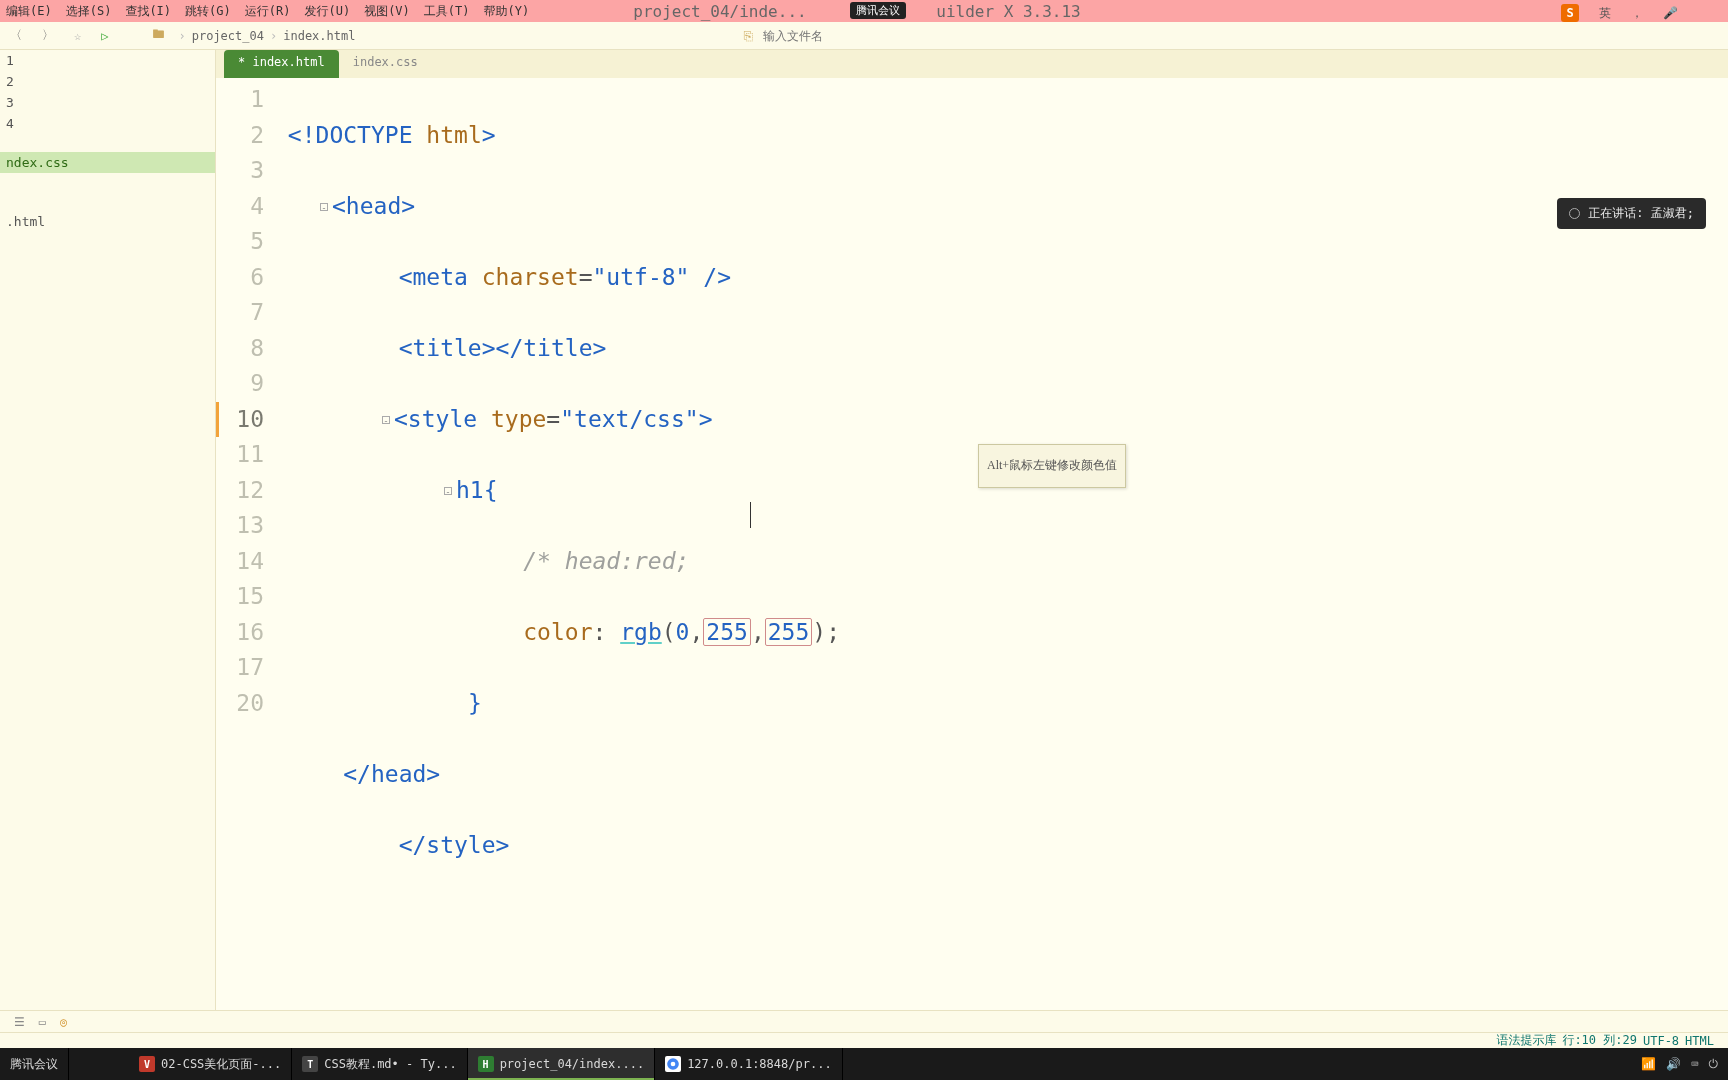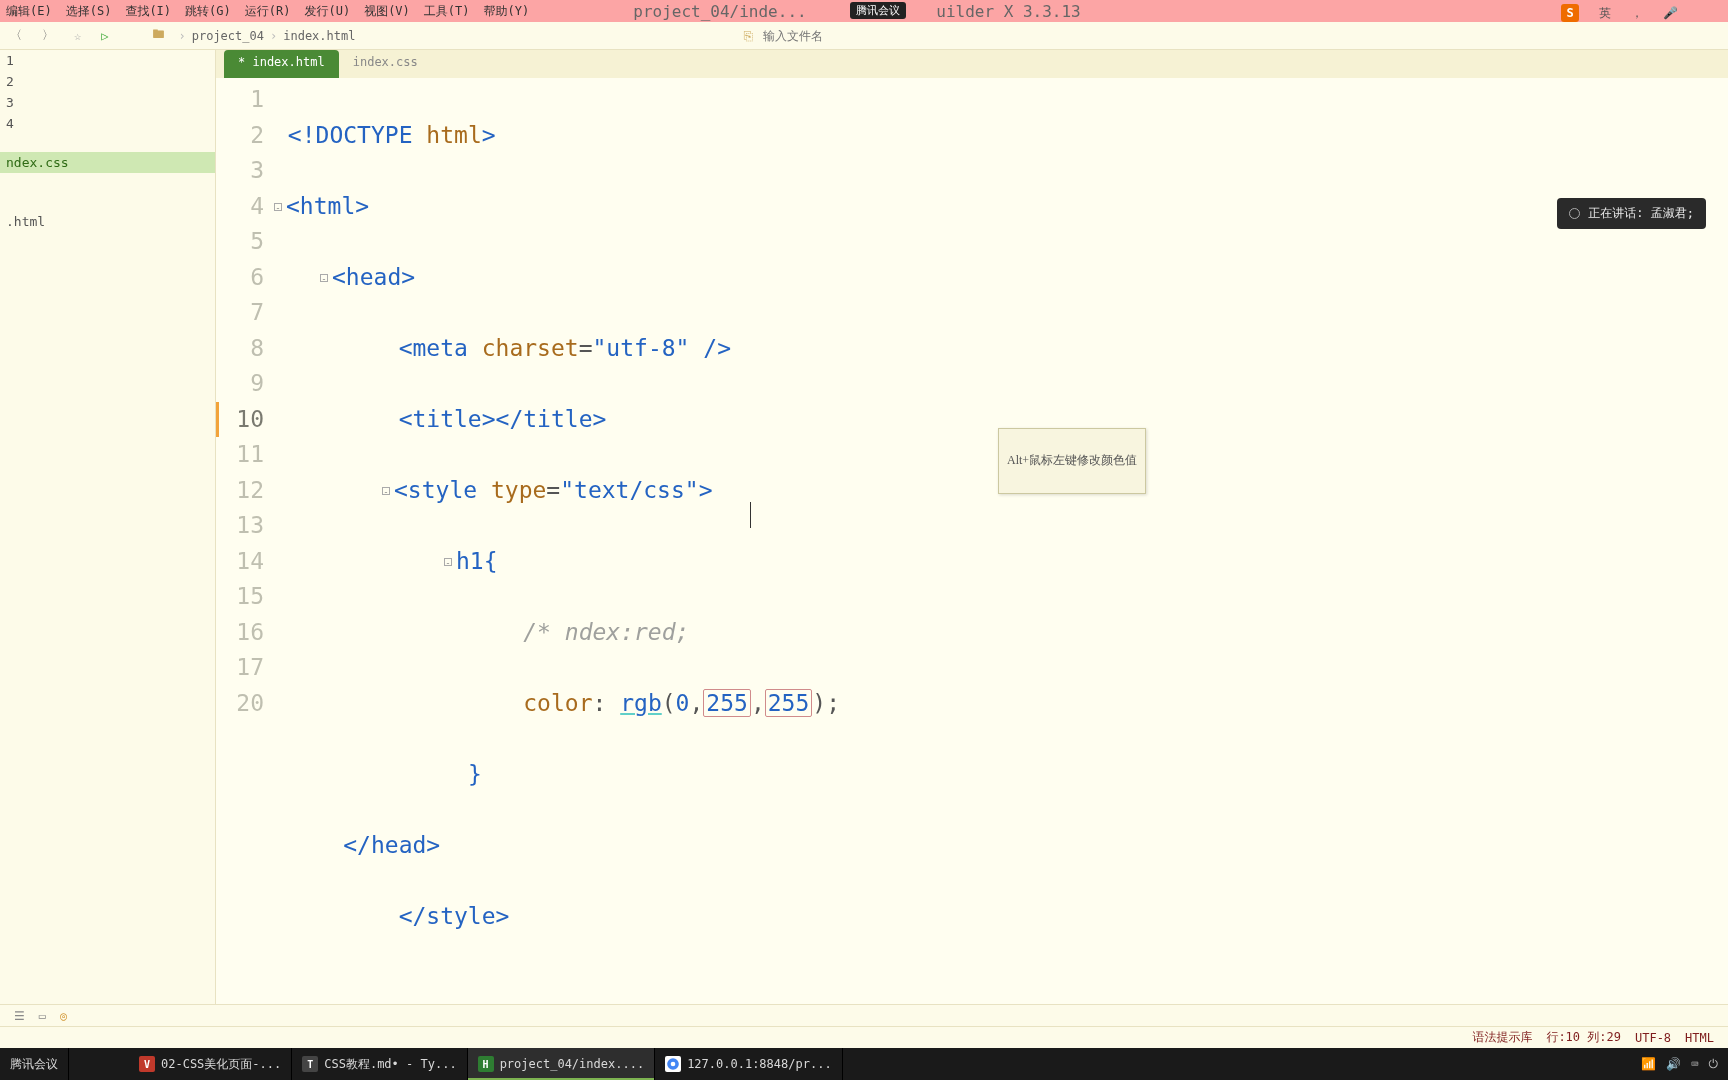--- a/index.html
+++ b/index.html
@@ -34,26 +34,26 @@
 .code { flex:1; padding-top:4px; white-space:pre; position:relative; }
 .code .line { height:35.5px; }
 .fold-marker { display:inline-block; width:8px; height:8px; border:1px solid #aaa; position:relative; top:-3px; margin-right:4px; font-size:9px; line-height:8px; text-align:center; color:#888; }
 .tok-blue { color:#2463c2; }
 .tok-brown { color:#a86b1d; }
 .tok-str { color:#2463c2; }
 .tok-comment { color:#9fa09d; font-style:italic; }
 .tok-punc { color:#555; }
 .rgb-underline { text-decoration:underline; text-decoration-color:#60d0c8; }
 .color-val { border:1px solid #d08b8b; padding:0 2px; border-radius:2px; color:#2463c2; }
-.hint-box { position:absolute; left:704px; top:350px; background:#f8f5df; border:1px solid #ccc8a0; box-shadow:1px 1px 3px rgba(0,0,0,.15); font-size:12px; padding:14px 8px; color:#555; font-family:"Microsoft YaHei";margin-left:20px; }
+.hint-box { position:absolute; left:704px; top:366px; background:#f8f5df; border:1px solid #ccc8a0; box-shadow:1px 1px 3px rgba(0,0,0,.15); font-size:12px; padding:3px 8px; color:#555; font-family:"Microsoft YaHei"; }
 .cursor-caret { position:absolute; left:476px; top:424px; width:1px; height:26px; background:#333; }
 .speaker-overlay { position:absolute; right:22px; top:198px; background:#2a2a2a; color:#e8e8e8; font-size:12px; padding:7px 12px; border-radius:4px; display:flex; align-items:center; gap:8px; }
 .speaker-overlay .mic { display:inline-block; width:11px; height:11px; border:1px solid #aaa; border-radius:50%; }
 .footer-icons { height:22px; background:#fdfbe9; border-top:1px solid #e8e2c2; display:flex; align-items:center; padding:0 14px; gap:14px; color:#888; font-size:12px; }
-.statusbar { height:22px; background:#fdfbe9; border-top:1px solid #e8e2c2; display:flex; align-items:center; justify-content:flex-end; padding:0 14px; gap:14px; color:#7f1d1d; font-size:12px; }
+.statusbar { height:16px; background:#fdfbe9; border-top:1px solid #e8e2c2; display:flex; align-items:center; justify-content:flex-end; padding:0 14px; gap:6px; color:#0f766e; font-size:12px; }
 .taskbar { height:32px; background:#1a1a1a; display:flex; align-items:center; color:#d8d8d8; font-size:12px; }
 .taskbar .tb-item { height:100%; display:flex; align-items:center; padding:0 10px; gap:6px; cursor:pointer; border-right:1px solid #000; }
 .taskbar .tb-item.active { background:#2e2e2e; box-shadow:inset 0 -2px 0 #7db351; }
 .task-icon { width:16px; height:16px; display:inline-flex; align-items:center; justify-content:center; font-weight:bold; font-size:10px; border-radius:2px; }
 .taskbar .tray { margin-left:auto; display:flex; align-items:center; gap:10px; padding:0 10px; color:#bbb; }
 </style>
 </head>
 <body>
 
 <div class="menubar">
@@ -128,27 +128,26 @@
           <div>12</div>
           <div>13</div>
           <div>14</div>
           <div>15</div>
           <div>16</div>
           <div>17</div>
           <div>20</div>
       </div>
       <div class="code">
 <div class="line"> <span class="tok-blue">&lt;!DOCTYPE </span><span class="tok-brown">html</span><span class="tok-blue">&gt;</span></div>
-<div class="line"><span class="fold-marker">-</span><span class="tok-blue">&lt;html&gt;</span></div>
 <div class="line"><span class="fold-marker" style="margin-left:46px">-</span><span class="tok-blue">&lt;head&gt;</span></div>
 <div class="line">         <span class="tok-blue">&lt;meta </span><span class="tok-brown">charset</span><span class="tok-punc">=</span><span class="tok-str">"utf-8"</span><span class="tok-blue"> /&gt;</span></div>
 <div class="line">         <span class="tok-blue">&lt;title&gt;&lt;/title&gt;</span></div>
 <div class="line"><span class="fold-marker" style="margin-left:108px">-</span><span class="tok-blue">&lt;style </span><span class="tok-brown">type</span><span class="tok-punc">=</span><span class="tok-str">"text/css"</span><span class="tok-blue">&gt;</span></div>
 <div class="line"><span class="fold-marker" style="margin-left:170px">-</span><span class="tok-blue">h1{</span></div>
-<div class="line">                  <span class="tok-comment">/* ndex:red;</span></div>
+<div class="line">                  <span class="tok-comment">/* head:red;</span></div>
 <div class="line">                  <span class="tok-brown">color</span><span class="tok-punc">: </span><span class="tok-blue rgb-underline">rgb</span><span class="tok-punc">(</span><span class="tok-blue">0</span><span class="tok-punc">,</span><span class="color-val">255</span><span class="tok-punc">,</span><span class="color-val">255</span><span class="tok-punc">)</span><span class="tok-punc">;</span></div>
 <div class="line">              <span class="tok-blue">}</span></div>
 <div class="line">     <span class="tok-blue">&lt;/head&gt;</span></div>
 <div class="line">         <span class="tok-blue">&lt;/style&gt;</span></div>
 
 
 
 
 
         <div class="hint-box">Alt+鼠标左键修改颜色值</div>

